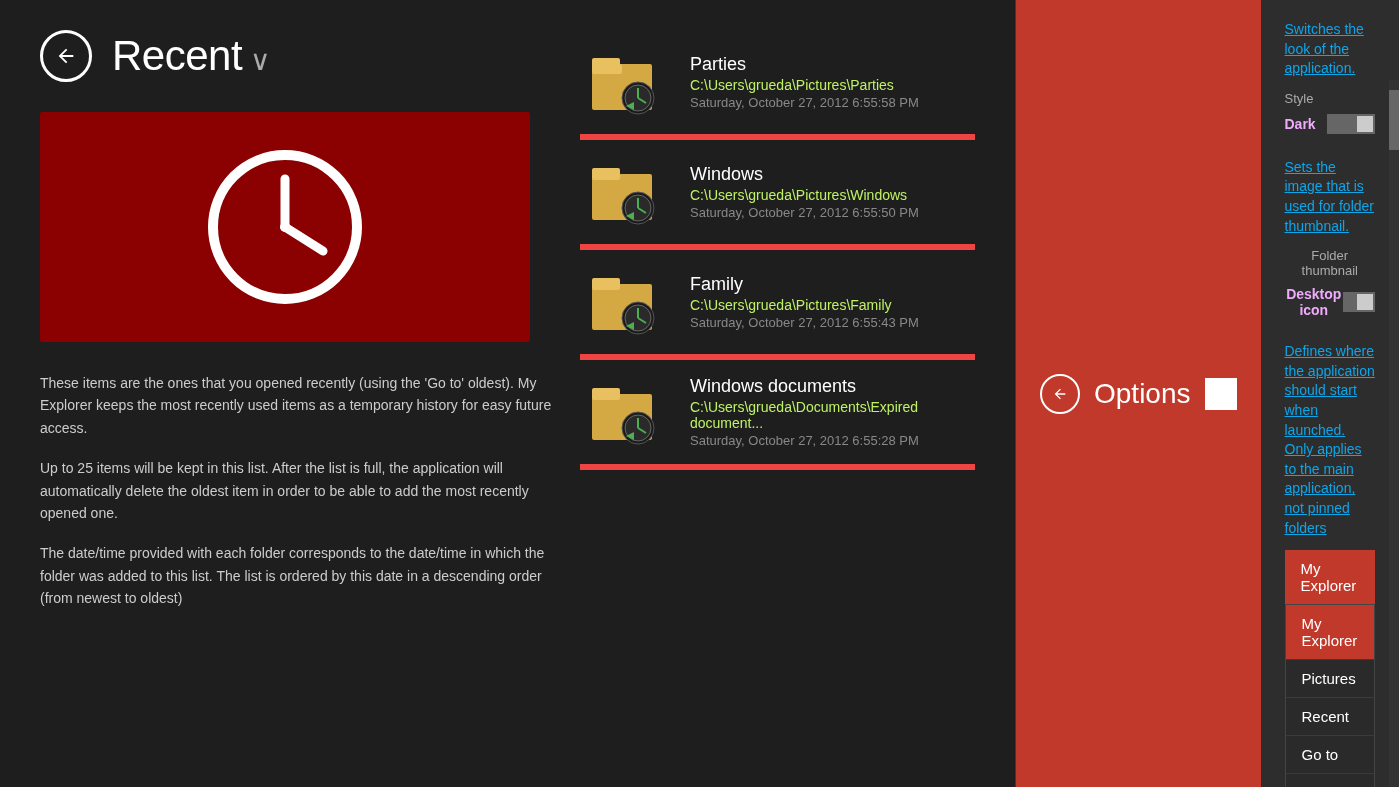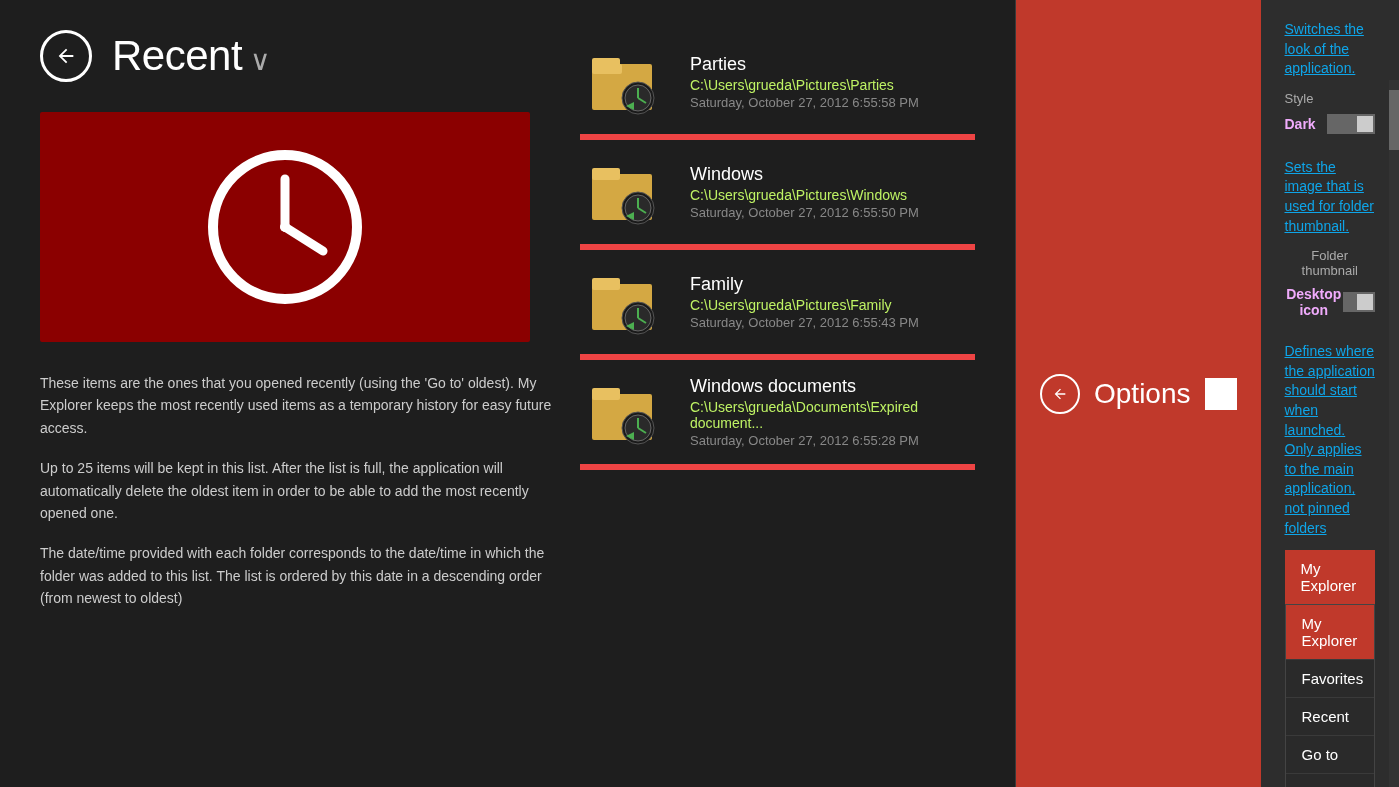--- a/index.html
+++ b/index.html
@@ -475,21 +475,21 @@
         <div class="toggle"></div>
       </div>
     </div>
 
     <div class="options-section start-section">
       <div class="options-section-desc">Defines where the application should start when launched. Only applies to the main application, not pinned folders</div>
       <div class="start-dropdown">
         <div class="start-selected">My Explorer</div>
         <div class="start-options-list">
           <div class="start-option active">My Explorer</div>
-          <div class="start-option">Favorites</div>
+          <div class="start-option">Pictures</div>
           <div class="start-option">Recent</div>
           <div class="start-option">Go to</div>
           <div class="start-option">Last folder opened</div>
           <div class="start-option">Custom</div>
         </div>
       </div>
     </div>
 
   </div>
 

